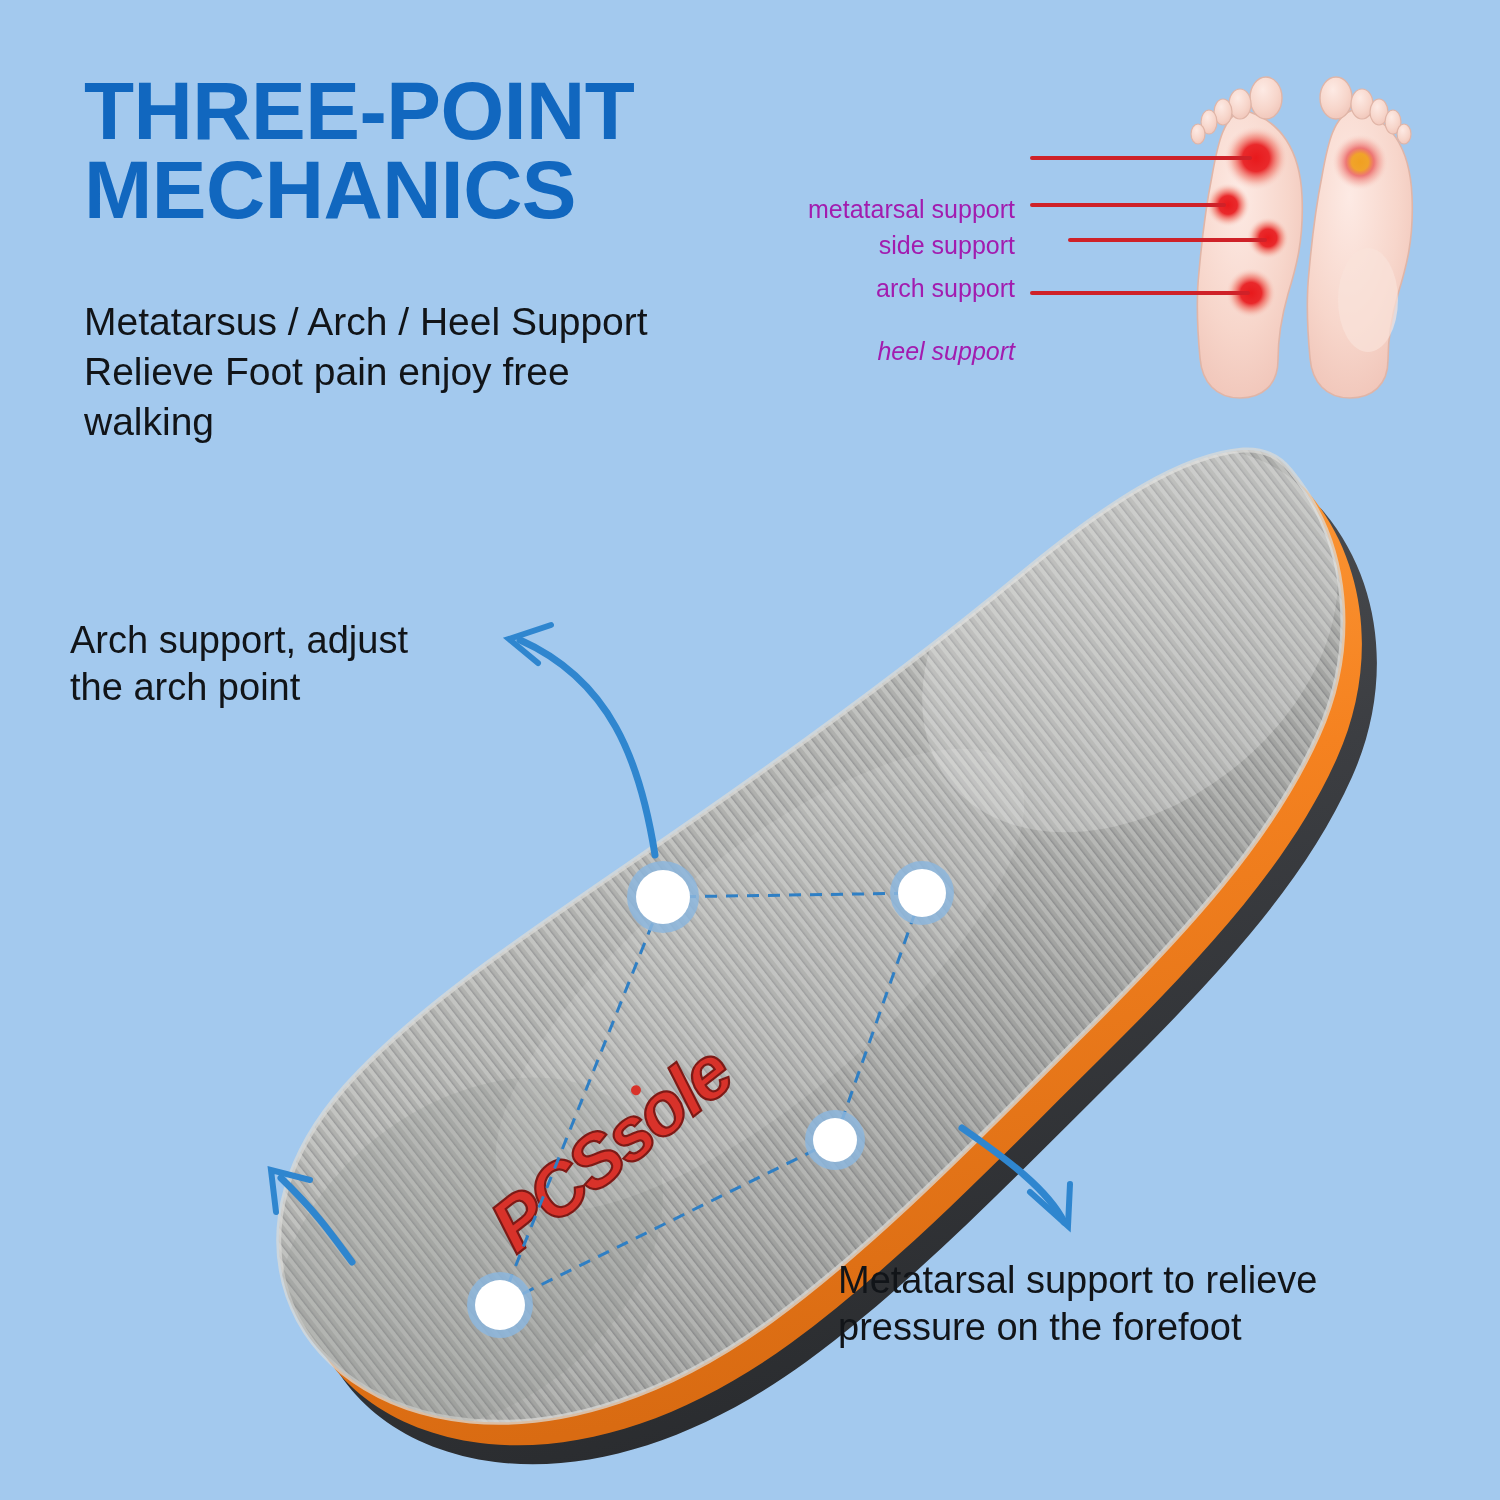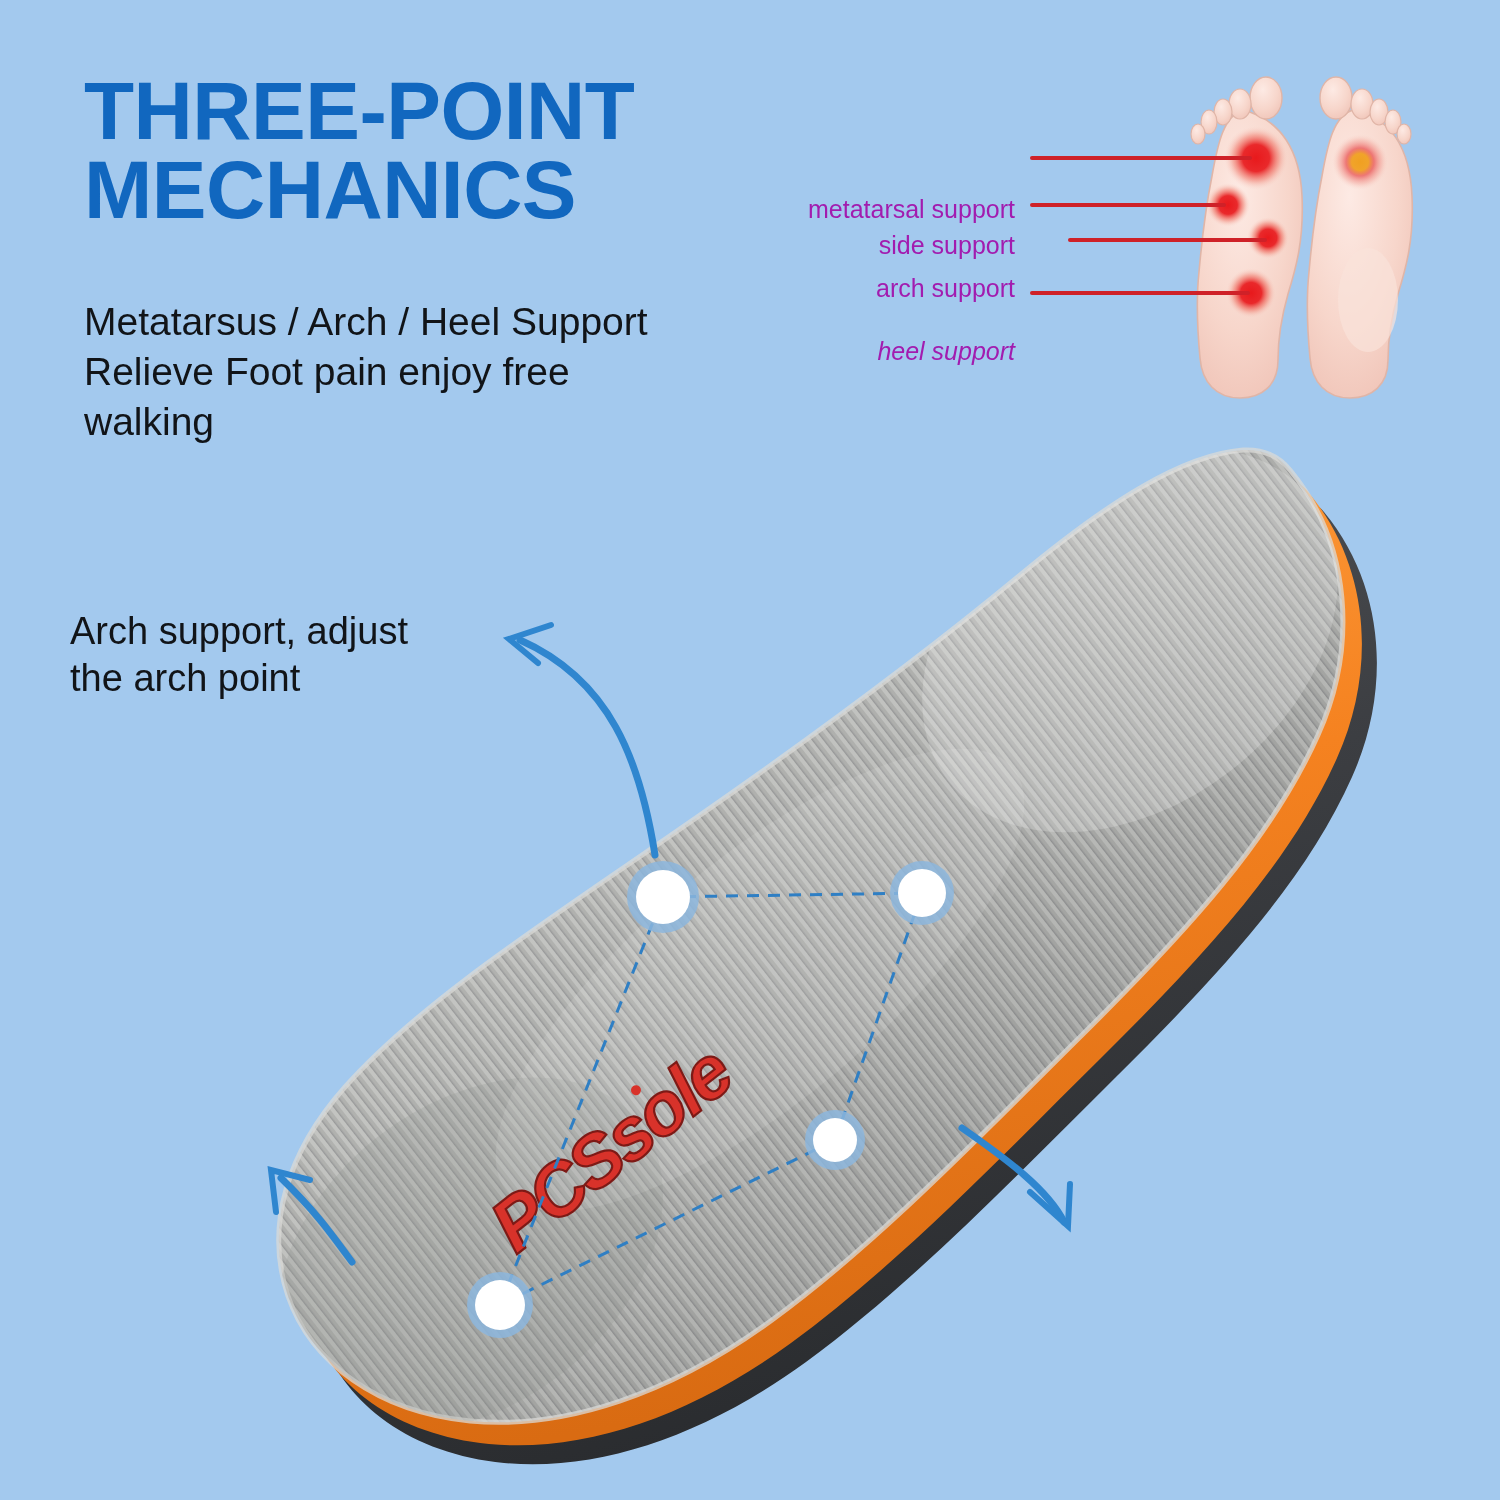--- a/index.html
+++ b/index.html
@@ -59,20 +59,21 @@
     text-align: right;
   }
 
   
   .callout {
     position: absolute;
     font-size: 38px;
     line-height: 1.24;
     color: #111418;
     font-weight: 400;
+    margin-top: 9px;
   }
   .callout .ln { display: block; }
   #callout-arch  { left: 70px;  top: 608px;  width: 470px; }
   #callout-wrap  { left: 38px;  top: 1018px; width: 420px; }
   #callout-meta  { left: 838px; top: 1248px; width: 620px; }
 
   
   .svg-layer {
     position: absolute;
     left: 0; top: 0;
@@ -298,14 +299,18 @@
   </div>
 
   <div class="callout" id="callout-arch">
     <span class="ln">Arch support, adjust</span>
     <span class="ln">the arch point</span>
   </div>
 
   <div class="callout" id="callout-wrap">
   </div>
 
+  <div class="callout" id="callout-meta">
+    <span class="ln">Metatarsal support to relieve</span>
+    <span class="ln">pressure on the forefoot</span>
+  </div>
 
 </div>
 
 </body></html>

